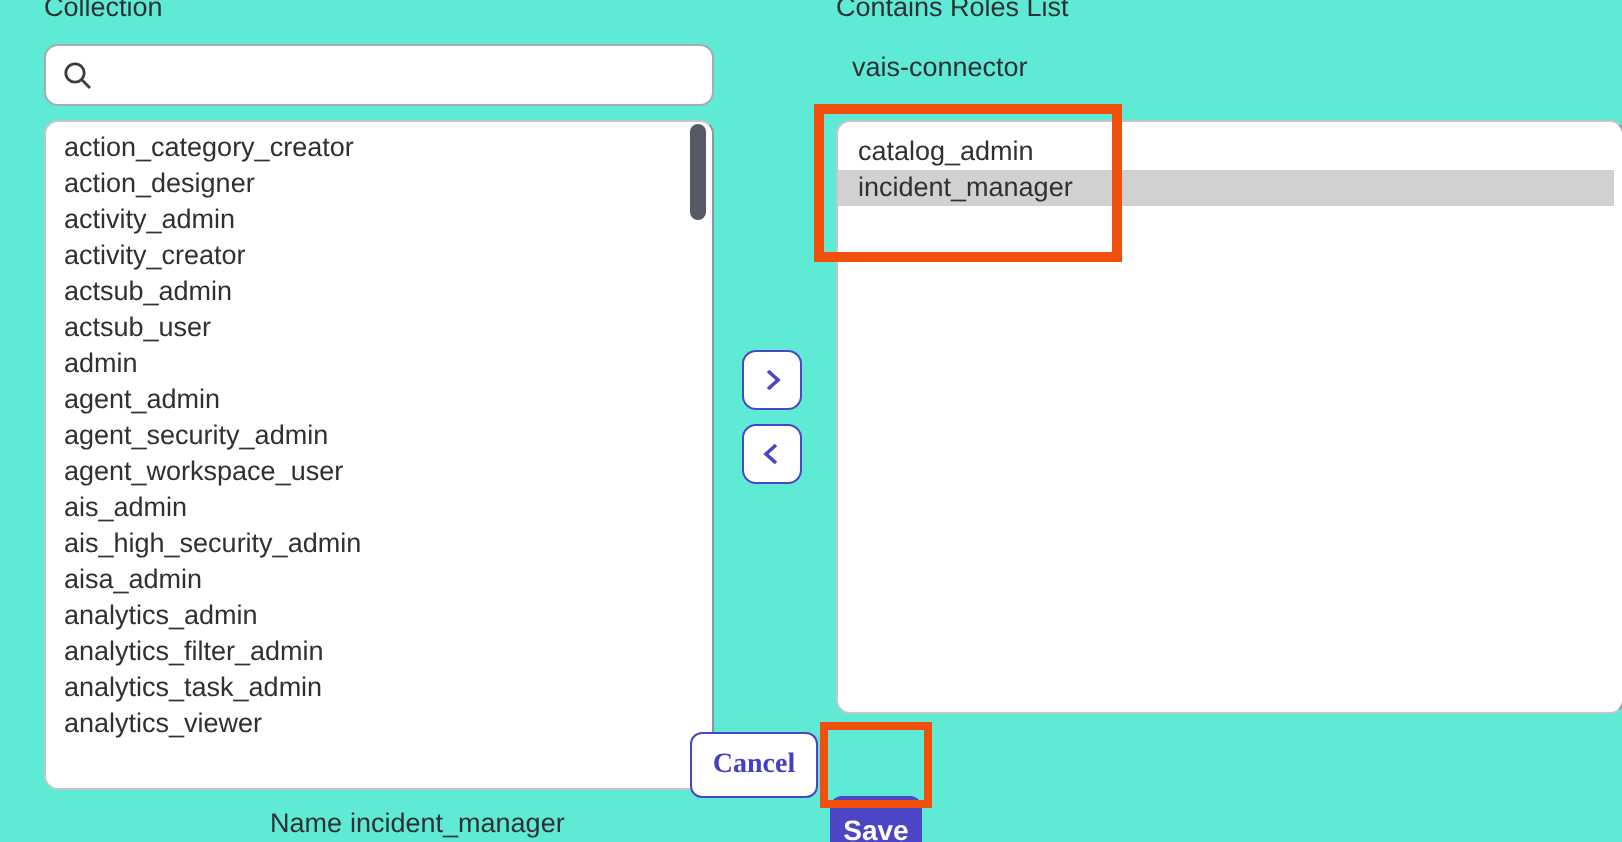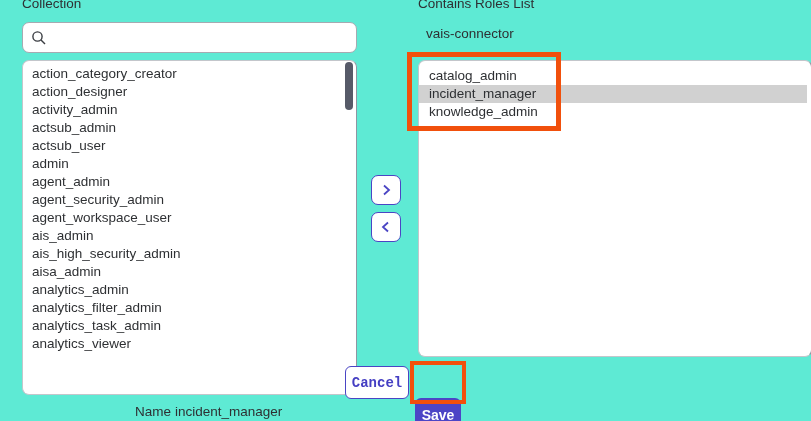--- a/index.html
+++ b/index.html
@@ -50,21 +50,21 @@
     display:flex; align-items:center; justify-content:center; cursor:pointer;
   }
   .xfer-btn.to-right { top:175px; }
   .xfer-btn.to-left  { top:212px; }
 
   
   .btn-cancel {
     position:absolute; left:345px; top:366px; width:64px; height:33px;
     background:#fff; border:1.5px solid #4a45c4; border-radius:6px;
     color:#453fc3; font-weight:bold; font-size:14px;
-    font-family:Liberation Mono, monospace; cursor:pointer;
+    font-family:Liberation Serif, serif; cursor:pointer;
   }
   .btn-save {
     position:absolute; left:415px; top:366px; width:46px; height:33px;
     background:#4c45c6; border:none; border-radius:6px;
     color:#ffffff; font-weight:bold; font-size:14px;
     font-family:"Liberation Sans", sans-serif; cursor:pointer;margin-top:32px;
   }
 
   
   .annotation {
@@ -92,20 +92,21 @@
         <line x1="10" y1="10" x2="14" y2="14" stroke="#3a3d42" stroke-width="1.4"></line>
       </svg>
     </span>
     <input type="text" value="" style="">
   </div>
 
   <div class="listbox left">
     <div class="list-row">action_category_creator</div>
     <div class="list-row">action_designer</div>
     <div class="list-row">activity_admin</div>
+    <div class="list-row">activity_creator</div>
     <div class="list-row">actsub_admin</div>
     <div class="list-row">actsub_user</div>
     <div class="list-row">admin</div>
     <div class="list-row">agent_admin</div>
     <div class="list-row">agent_security_admin</div>
     <div class="list-row">agent_workspace_user</div>
     <div class="list-row">ais_admin</div>
     <div class="list-row">ais_high_security_admin</div>
     <div class="list-row">aisa_admin</div>
     <div class="list-row">analytics_admin</div>
@@ -129,21 +130,20 @@
       </svg>
     </span>
   </button>
 
   <div class="field-label" style="left:418px; top:-4px;">Contains Roles List</div>
   <div class="field-label" style="left:426px; top:26px;">vais-connector</div>
 
   <div class="listbox right">
     <div class="list-row">catalog_admin</div>
     <div class="list-row selected">incident_manager</div>
-    <div class="list-row">knowledge_admin</div>
   </div>
 
   <div class="annotation roles"></div>
   <div class="annotation save"></div>
 
   <button class="btn-cancel">Cancel</button>
   <button class="btn-save">Save</button>
 
   <div class="name-row">
     <span class="lbl">Name</span>

